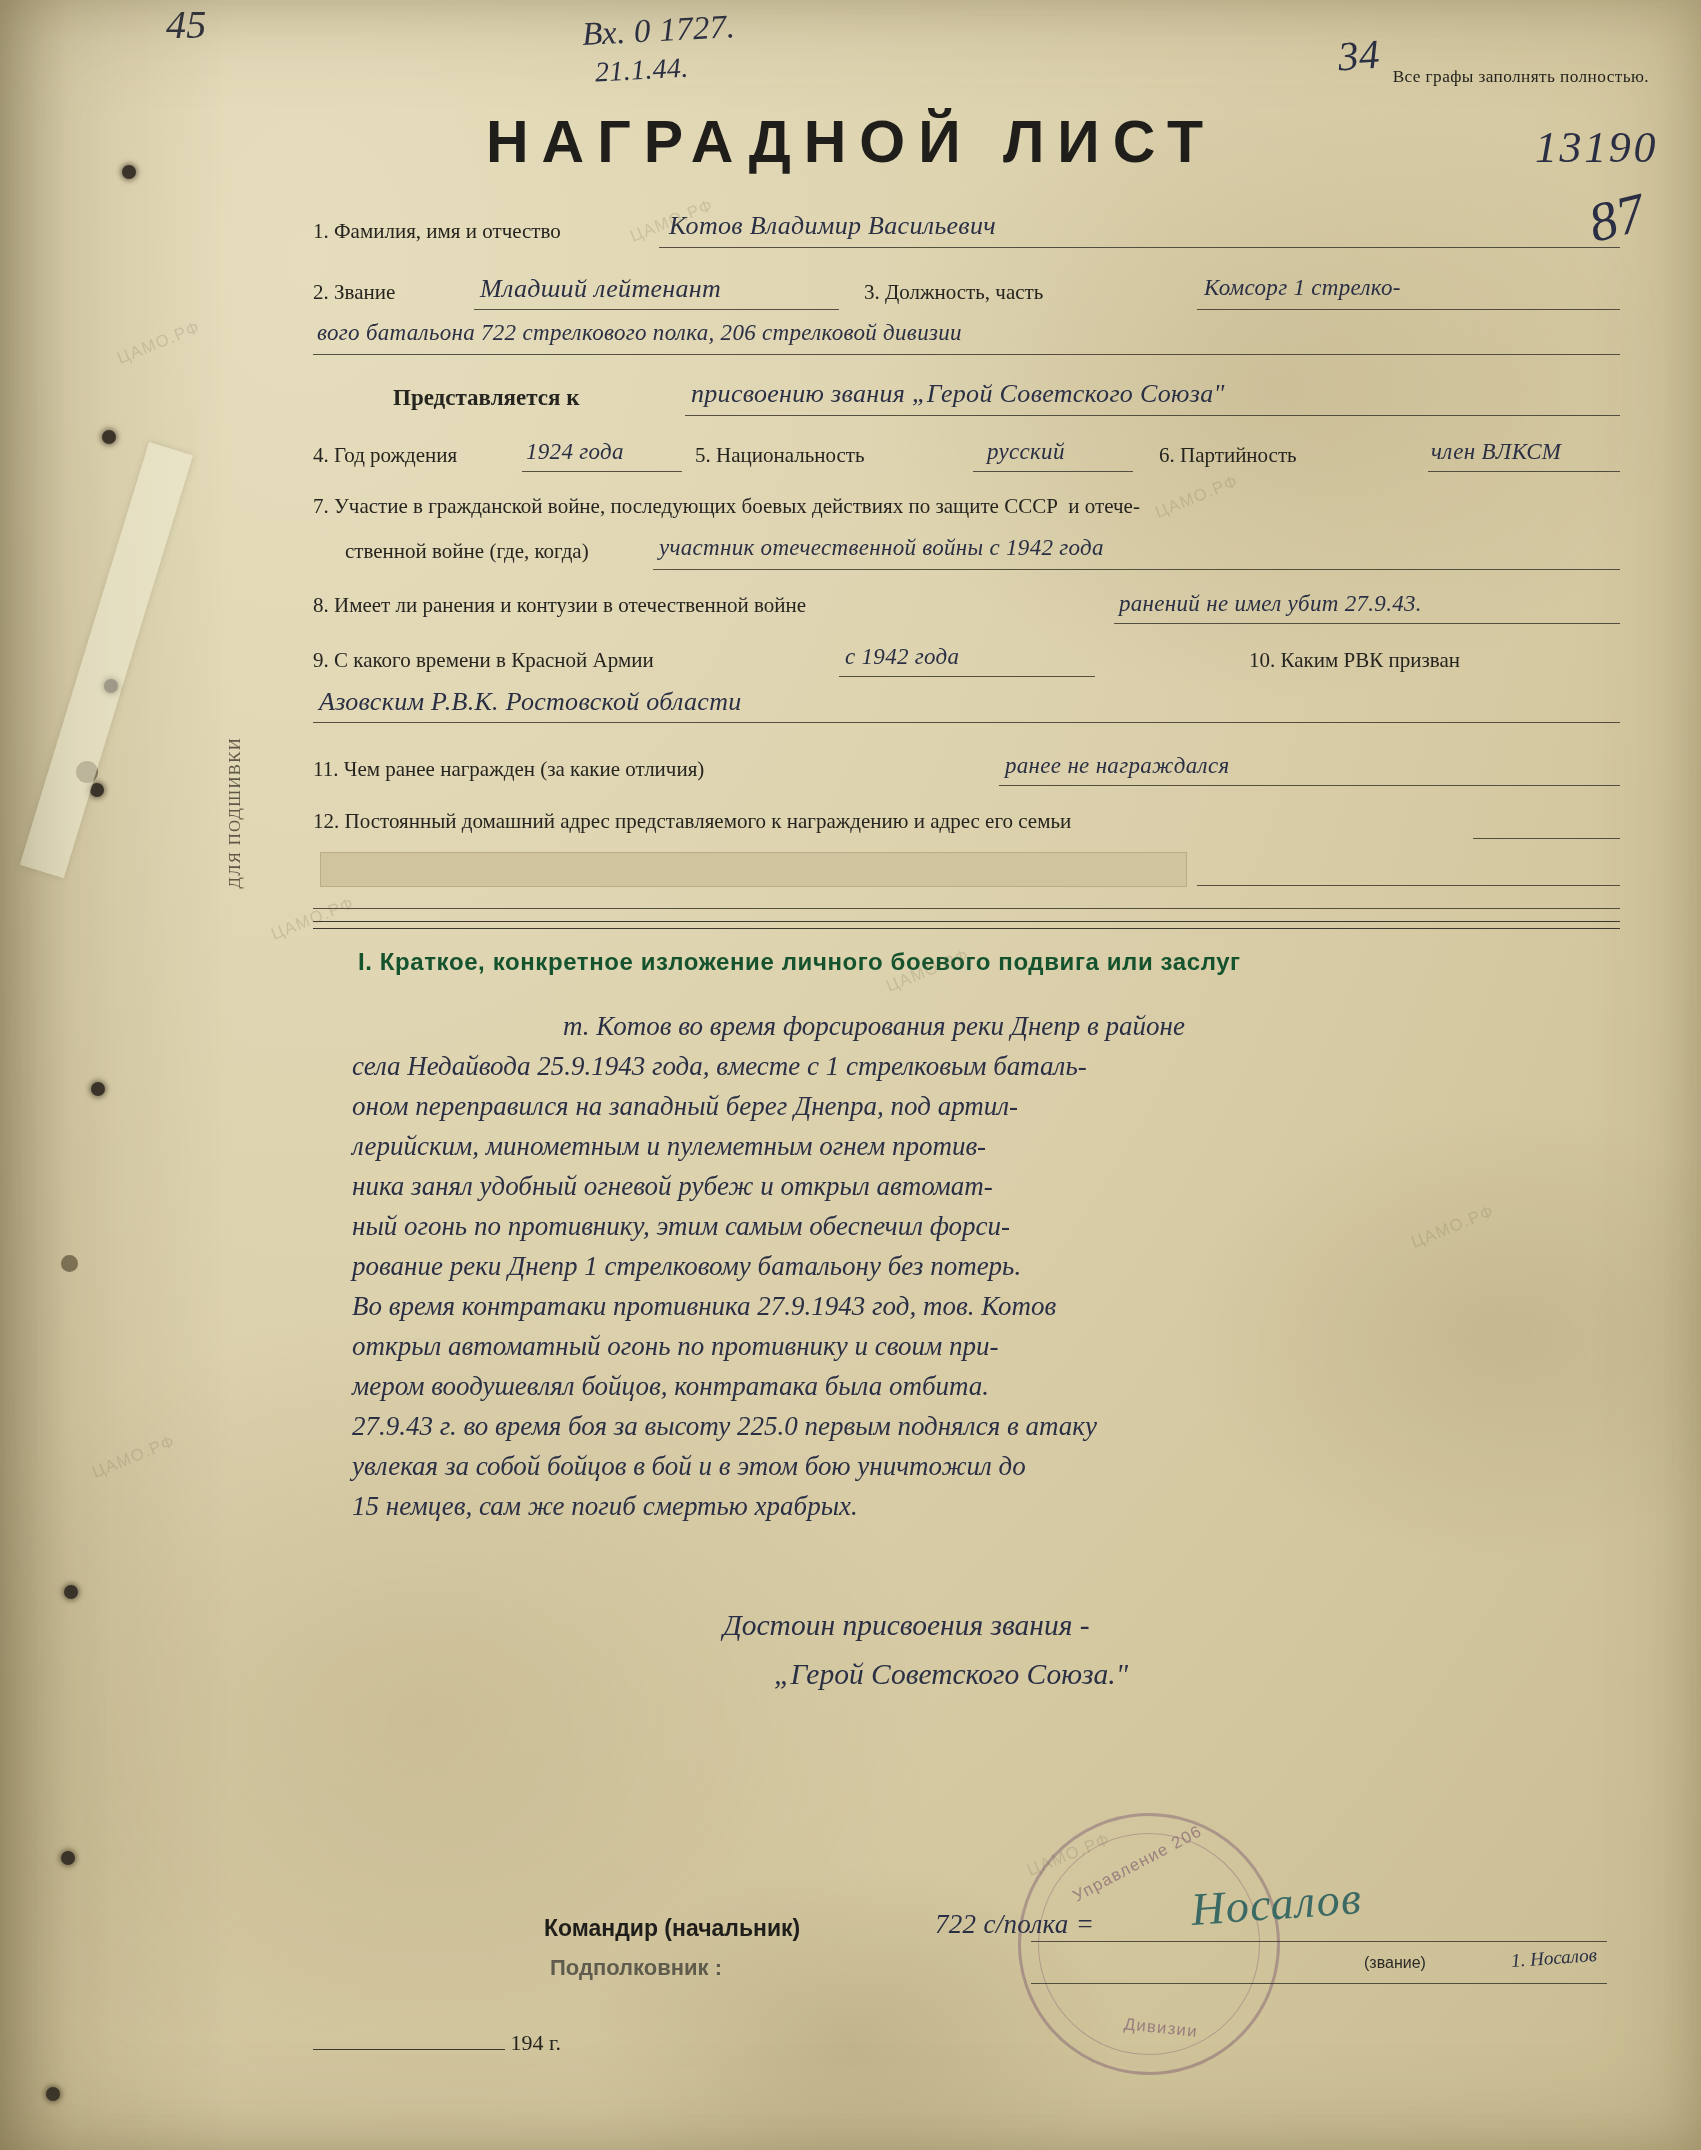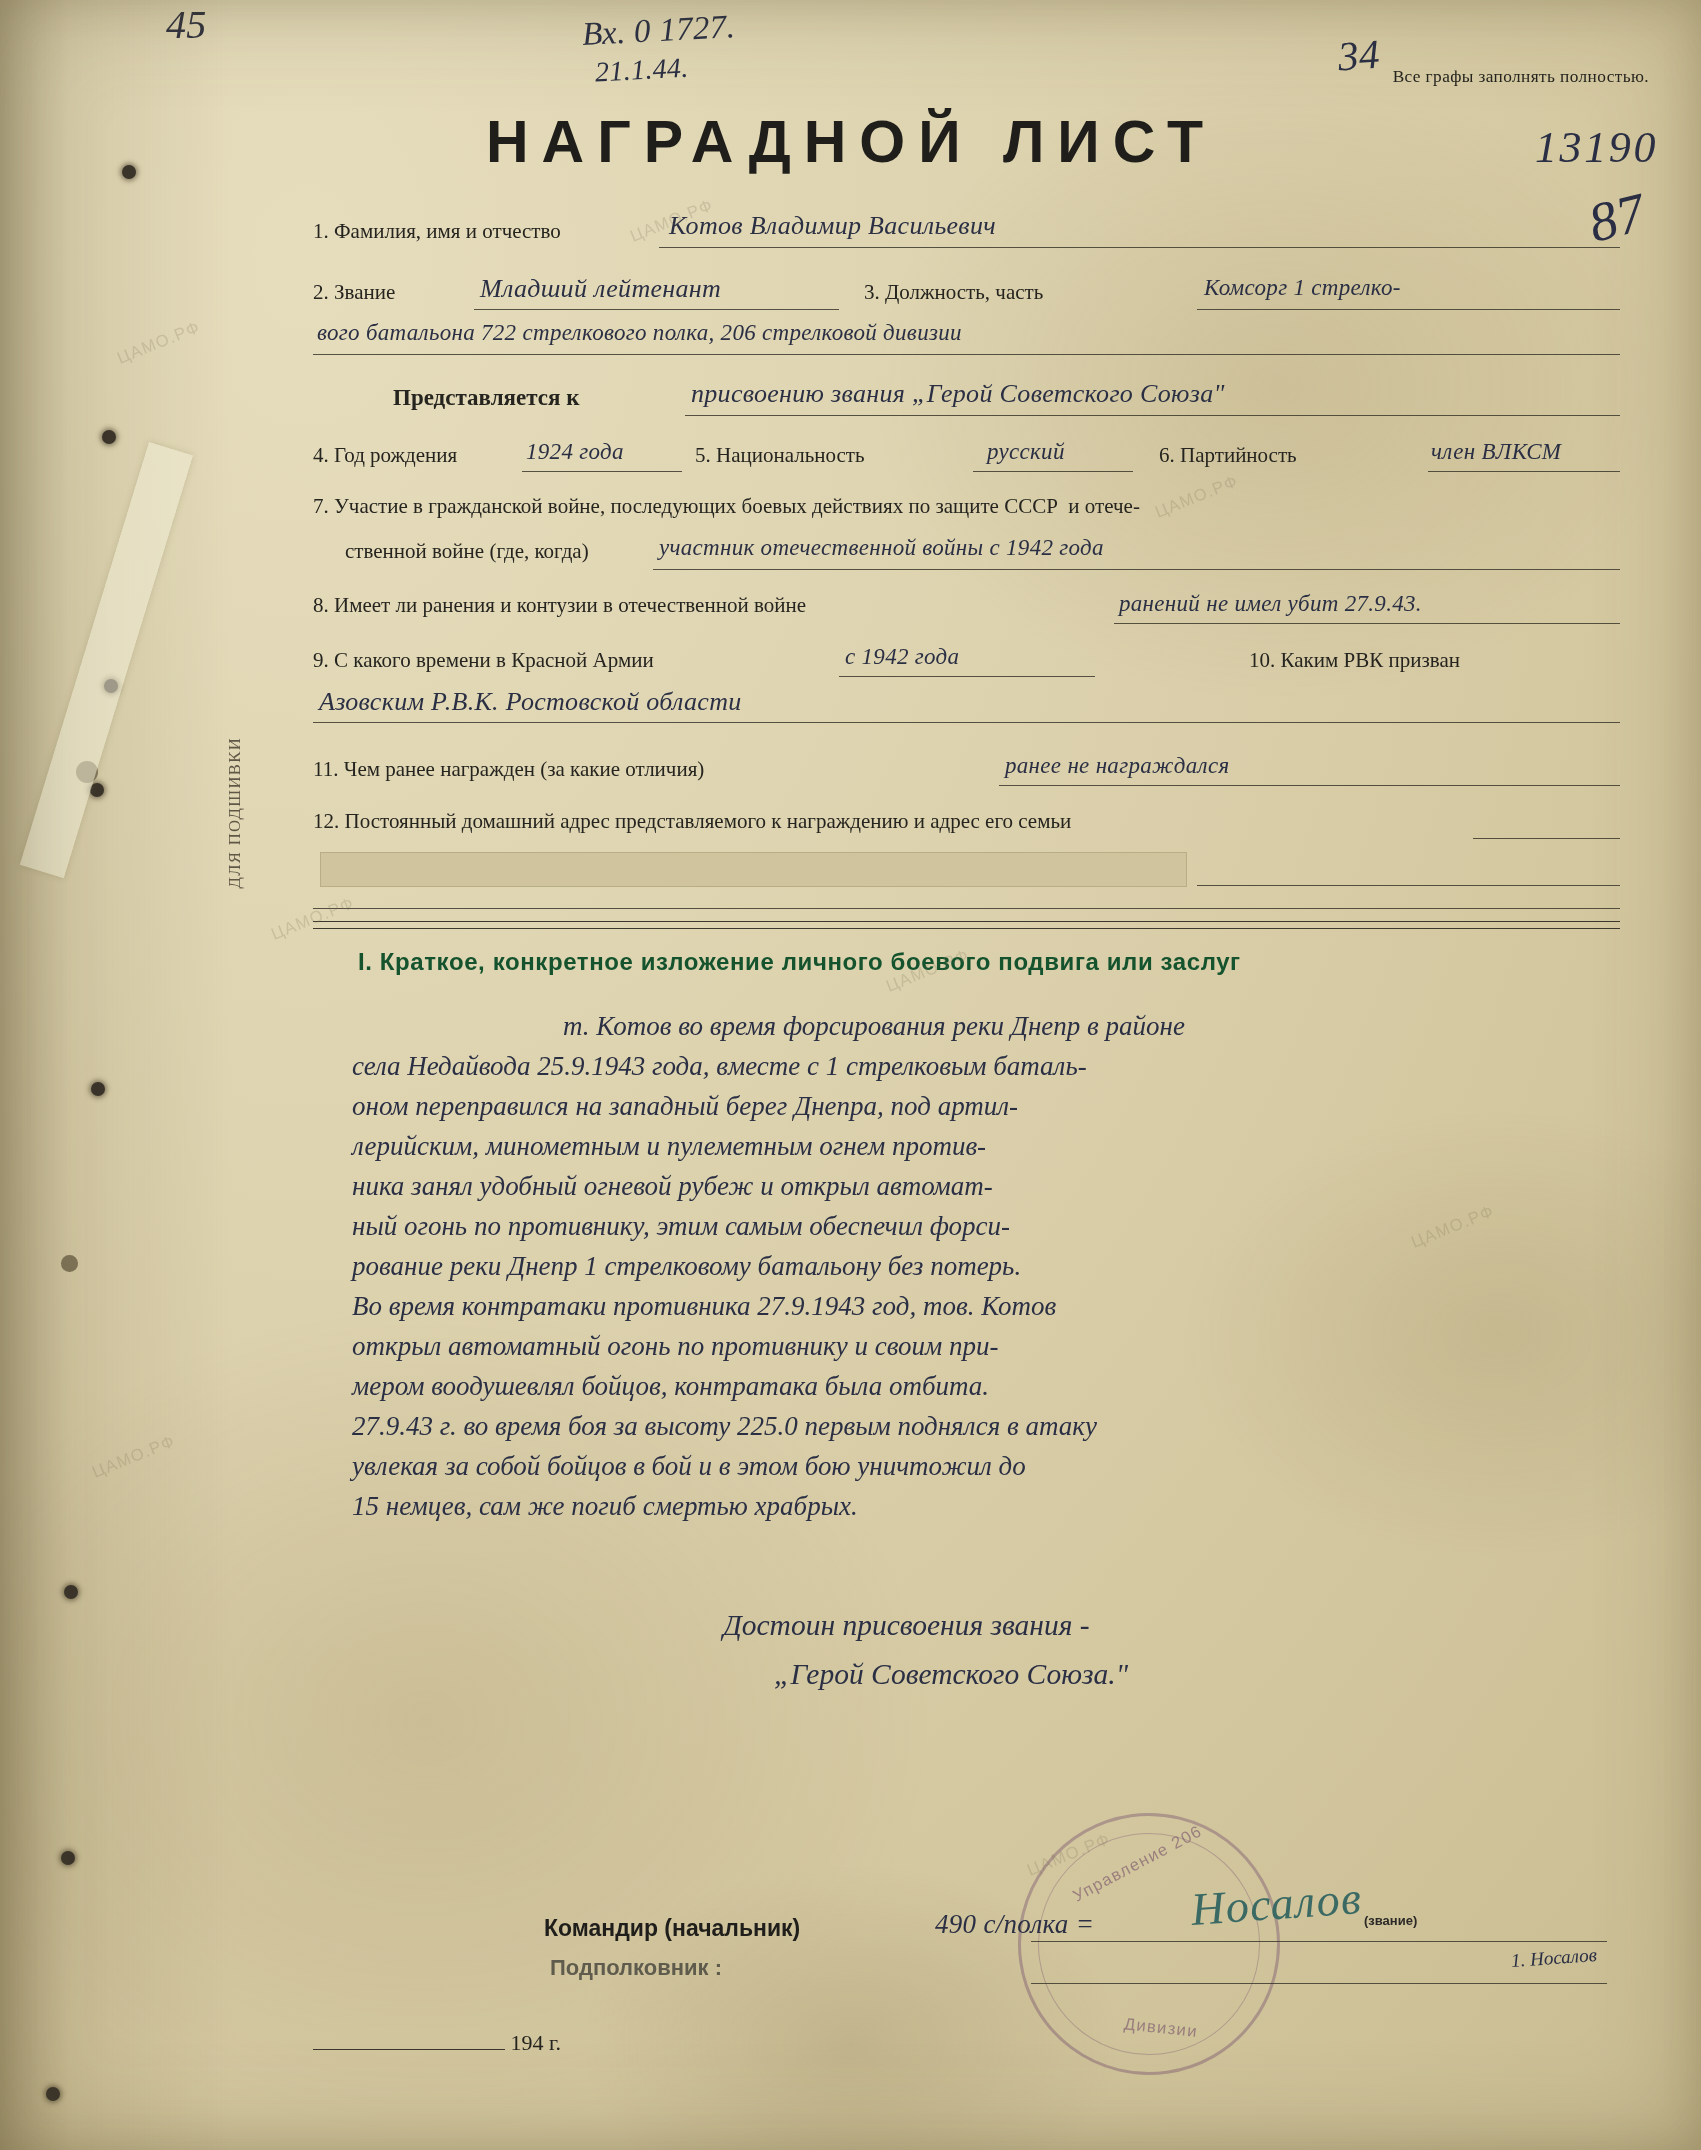--- a/index.html
+++ b/index.html
@@ -231,24 +231,24 @@
     position: absolute;
     left: 275px; top: 1955px;
     font-size: 22px;
     font-family: "Liberation Sans", sans-serif;
     font-weight: bold;
     color: #3a3a34;
     opacity: .75;
   }
   .rank-word {
     position: absolute;
-    left: 1089px; top: 1913px;
-    font-size: 13px;
-    font-family: "Liberation Sans", sans-serif;
-    font-weight: bold;
+    left: 1089px; top: 1954px;
+    font-size: 16px;
+    font-family: "Liberation Sans", sans-serif;
+    font-weight: normal;
   }
   .hw-reg {
     position: absolute;
     left: 660px; top: 1909px;
     font-size: 27px;
     font-style: italic;
     color: #2a2f44;
   }
   .hw-signature {
     position: absolute;
@@ -474,21 +474,21 @@
     <div class="round-stamp">
       <div class="stamp-text-top">Управление 206</div>
       <div class="stamp-text-bot">Дивизии</div>
     </div>
 
     <div class="cmd-label">Командир (начальник)</div>
     <div class="rule" style="left:756px; top:1941px; width:576px;"></div>
     <div class="cmd-rank">Подполковник :</div>
     <div class="rule" style="left:756px; top:1983px; width:576px;"></div>
     <div class="rank-word">(звание)</div>
-    <div class="hw-reg hw">490 с/полка =</div>
+    <div class="hw-reg hw">722 с/полка =</div>
     <div class="hw-signature">Носалов</div>
     <div class="hw-signature2">1. Носалов</div>
 
     <div class="date-line print">
       <span class="ul"></span>
       <span>194</span>
       <span>г.</span>
     </div>
   </div>
 

